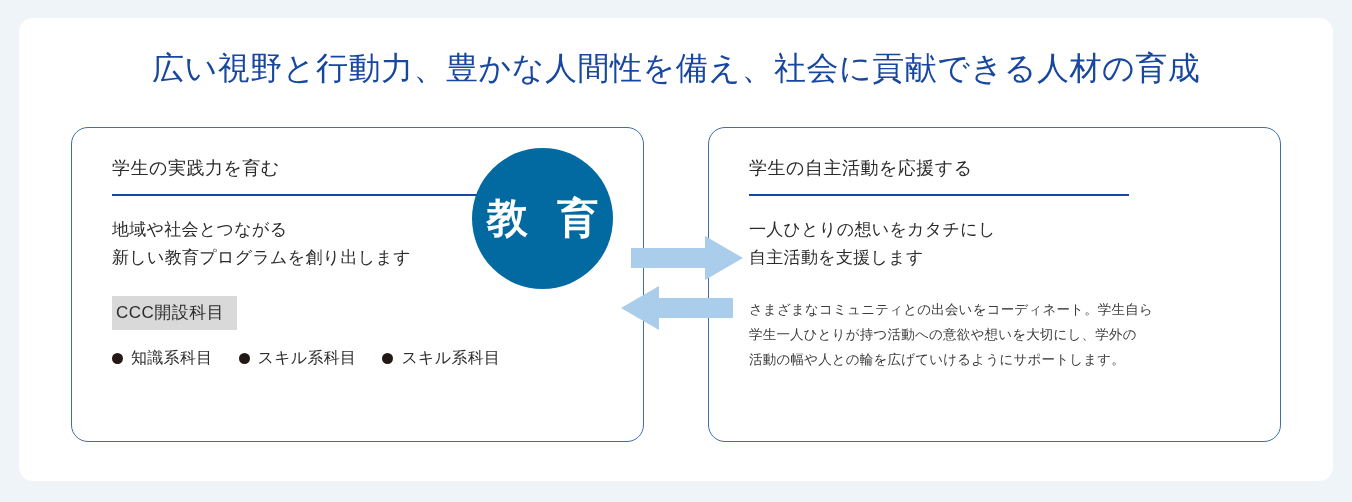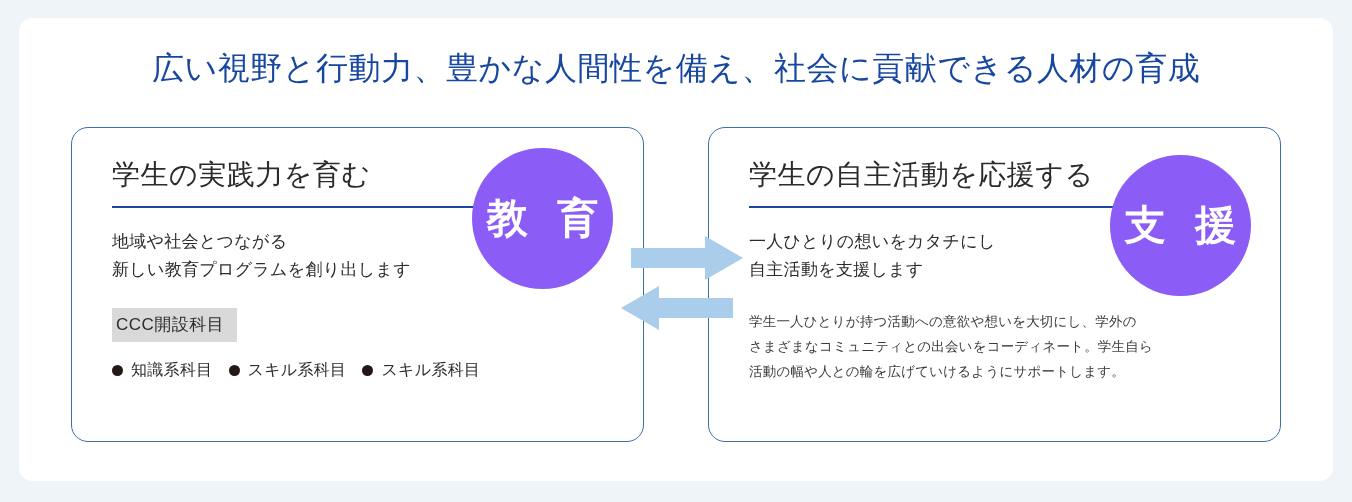--- a/index.html
+++ b/index.html
@@ -59,21 +59,21 @@
   .card-right { left: 708px; width: 573px; }
 
   .card-inner {
     position: absolute;
     left: 40px;
     top: 30px;
     right: 24px;
   }
 
   .card-heading {
-    font-size: 28px;
+    font-size: 18px;
     color: #2b2b2b;
     letter-spacing: 0.5px;
     line-height: 1.2;
     white-space: nowrap;
   }
 
   .rule {
     margin-top: 14px;
     height: 2px;
     background: #17479e;
@@ -100,21 +100,21 @@
     font-size: 17px;
     letter-spacing: 0.5px;
     white-space: nowrap;
   }
 
   
   .bullets {
     margin-top: 18px;
     display: flex;
     align-items: center;
-    gap: 16px;
+    gap: 26px;
     font-size: 16px;
     color: #2b2b2b;
     letter-spacing: 0.3px;
     white-space: nowrap;
   }
   .bullet-item {
     display: flex;
     align-items: center;
     gap: 8px;
   }
@@ -135,21 +135,21 @@
     letter-spacing: 0.2px;
   }
   .note .line { white-space: nowrap; }
 
   
   .badge {
     position: absolute;
     width: 141px;
     height: 141px;
     border-radius: 50%;
-    background: #8b5cf6;
+    background: #0369a1;
     display: flex;
     align-items: center;
     justify-content: center;
     color: #ffffff;
     font-size: 41px;
     font-weight: bold;
     letter-spacing: 9px;
     text-indent: 9px;
   }
   .badge-edu { left: 472px;  top: 148px; }
@@ -202,30 +202,29 @@
 
   <div class="card card-right">
     <div class="card-inner">
       <div class="card-heading">学生の自主活動を応援する</div>
       <div class="rule rule-right"></div>
       <div class="card-body">
         <div class="line">一人ひとりの想いをカタチにし</div>
         <div class="line">自主活動を支援します</div>
       </div>
       <div class="note">
+        <div class="line">さまざまなコミュニティとの出会いをコーディネート。学生自ら</div>
         <div class="line">学生一人ひとりが持つ活動への意欲や想いを大切にし、学外の</div>
-        <div class="line">さまざまなコミュニティとの出会いをコーディネート。学生自ら</div>
         <div class="line">活動の幅や人との輪を広げていけるようにサポートします。</div>
       </div>
     </div>
   </div>
 
   <div class="badge badge-edu">教 育</div>
 
-  <div class="badge badge-sup">支 援</div>
 
   <div class="arrow arrow-right">
     <svg width="112" height="44" viewBox="0 0 112 44" xmlns="http://www.w3.org/2000/svg">
       <polygon points="0,12 74,12 74,0 112,22 74,44 74,32 0,32" fill="#a9cdeb"></polygon>
     </svg>
   </div>
 
   <div class="arrow arrow-left">
     <svg width="112" height="44" viewBox="0 0 112 44" xmlns="http://www.w3.org/2000/svg">
       <polygon points="112,12 38,12 38,0 0,22 38,44 38,32 112,32" fill="#a9cdeb"></polygon>

